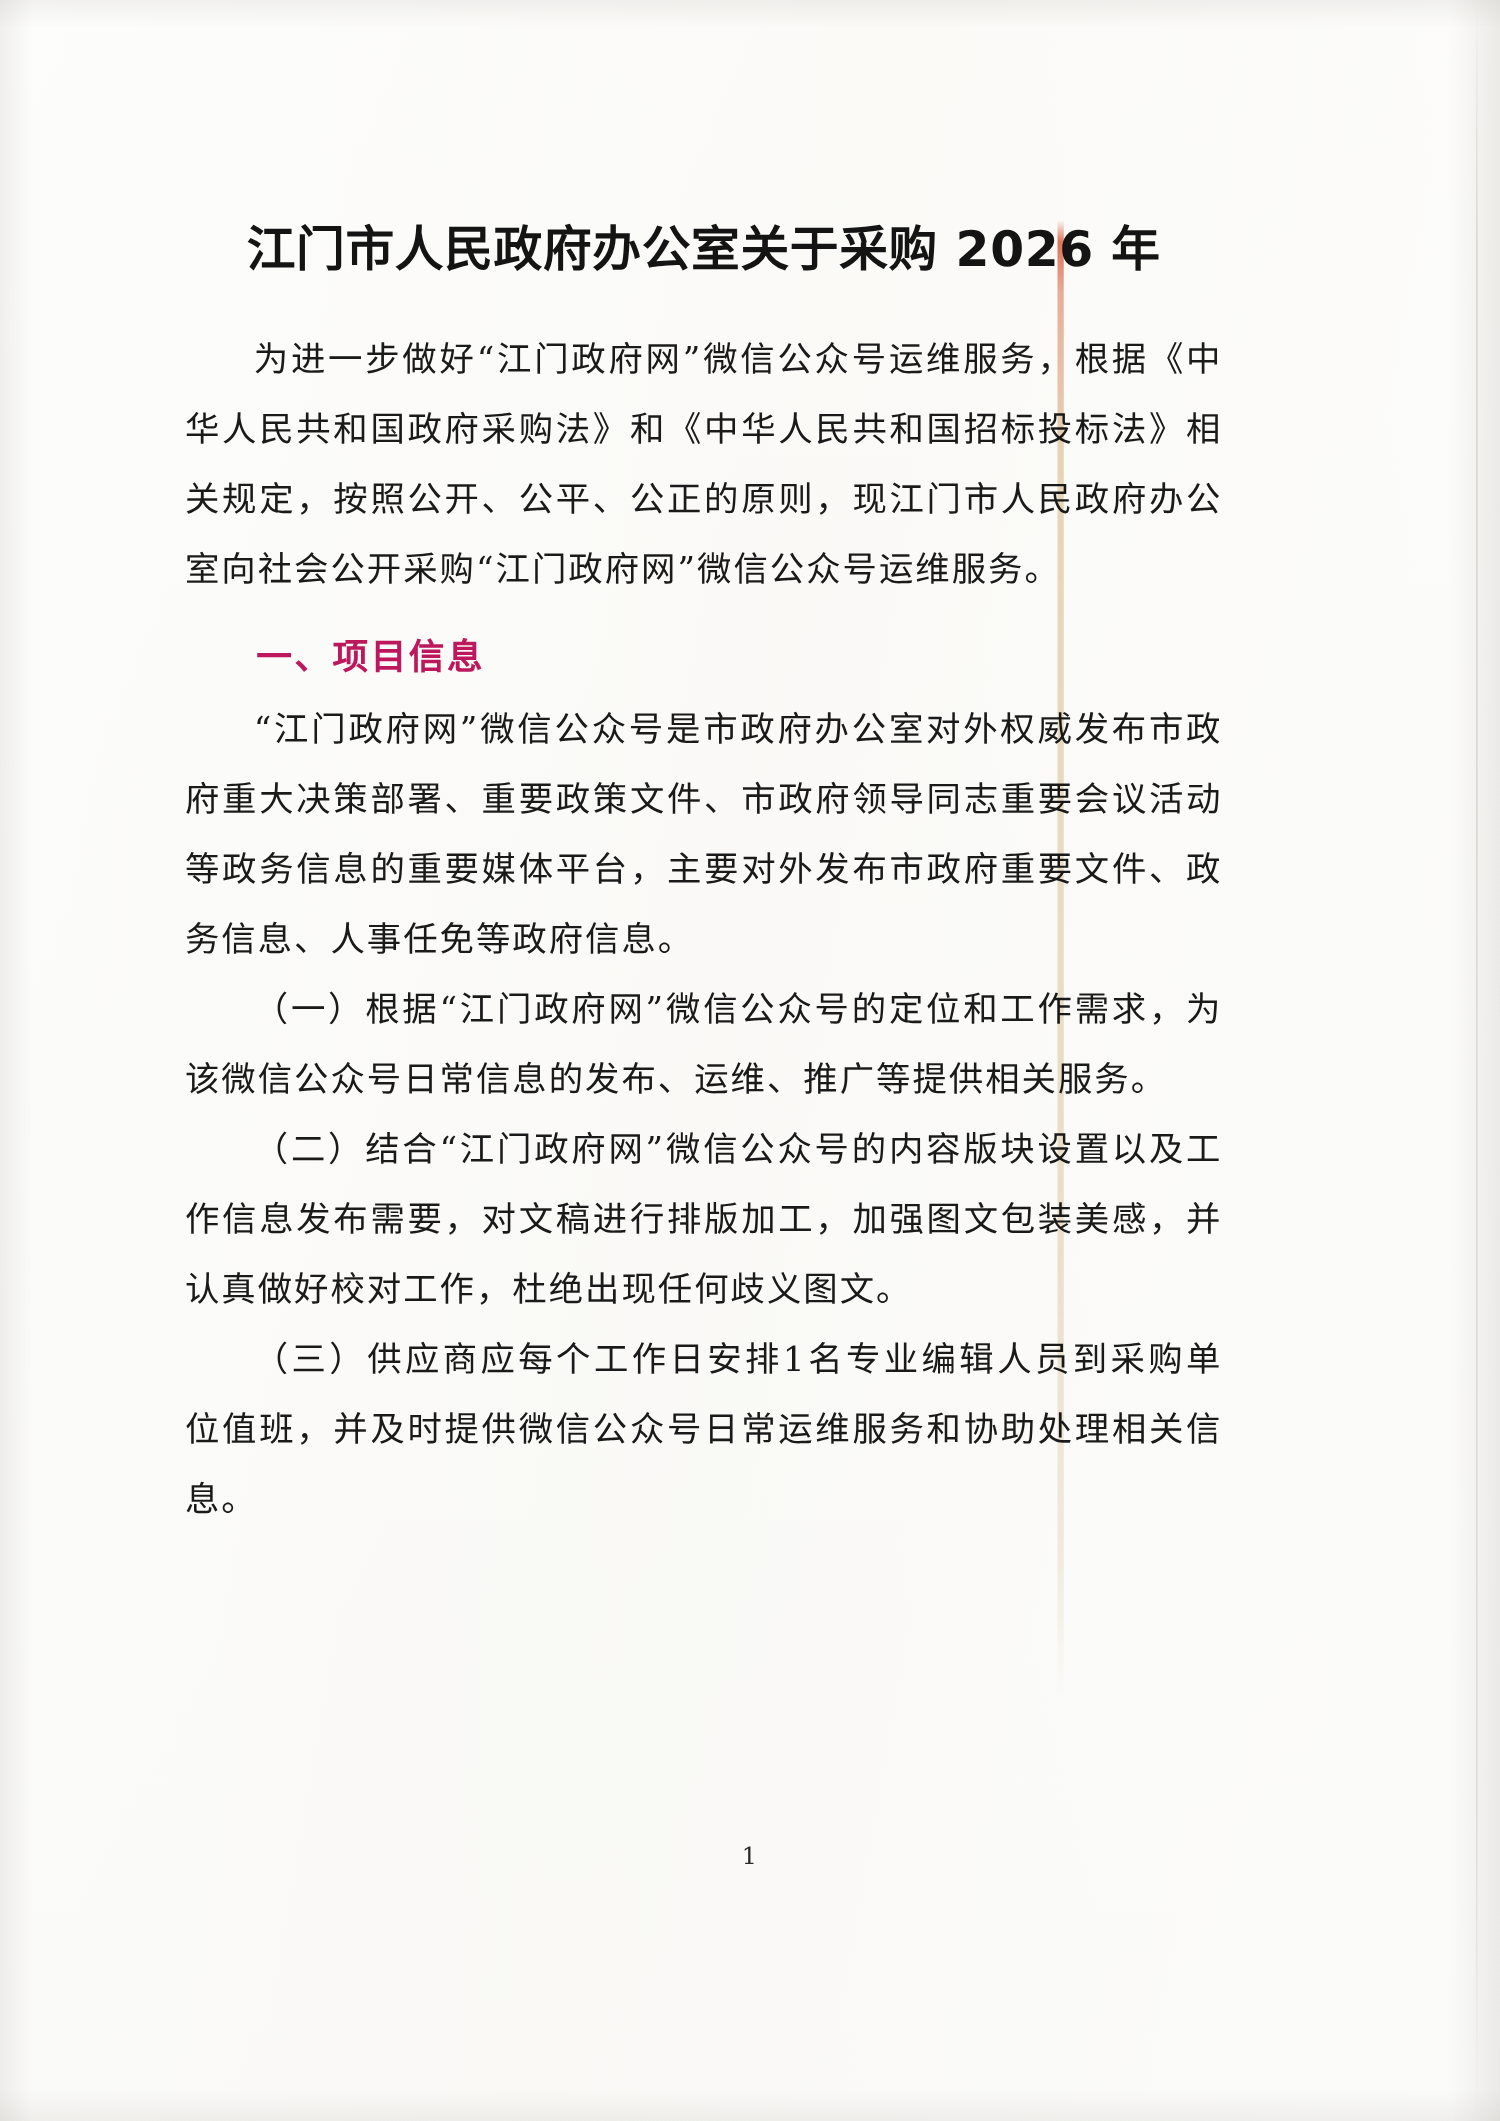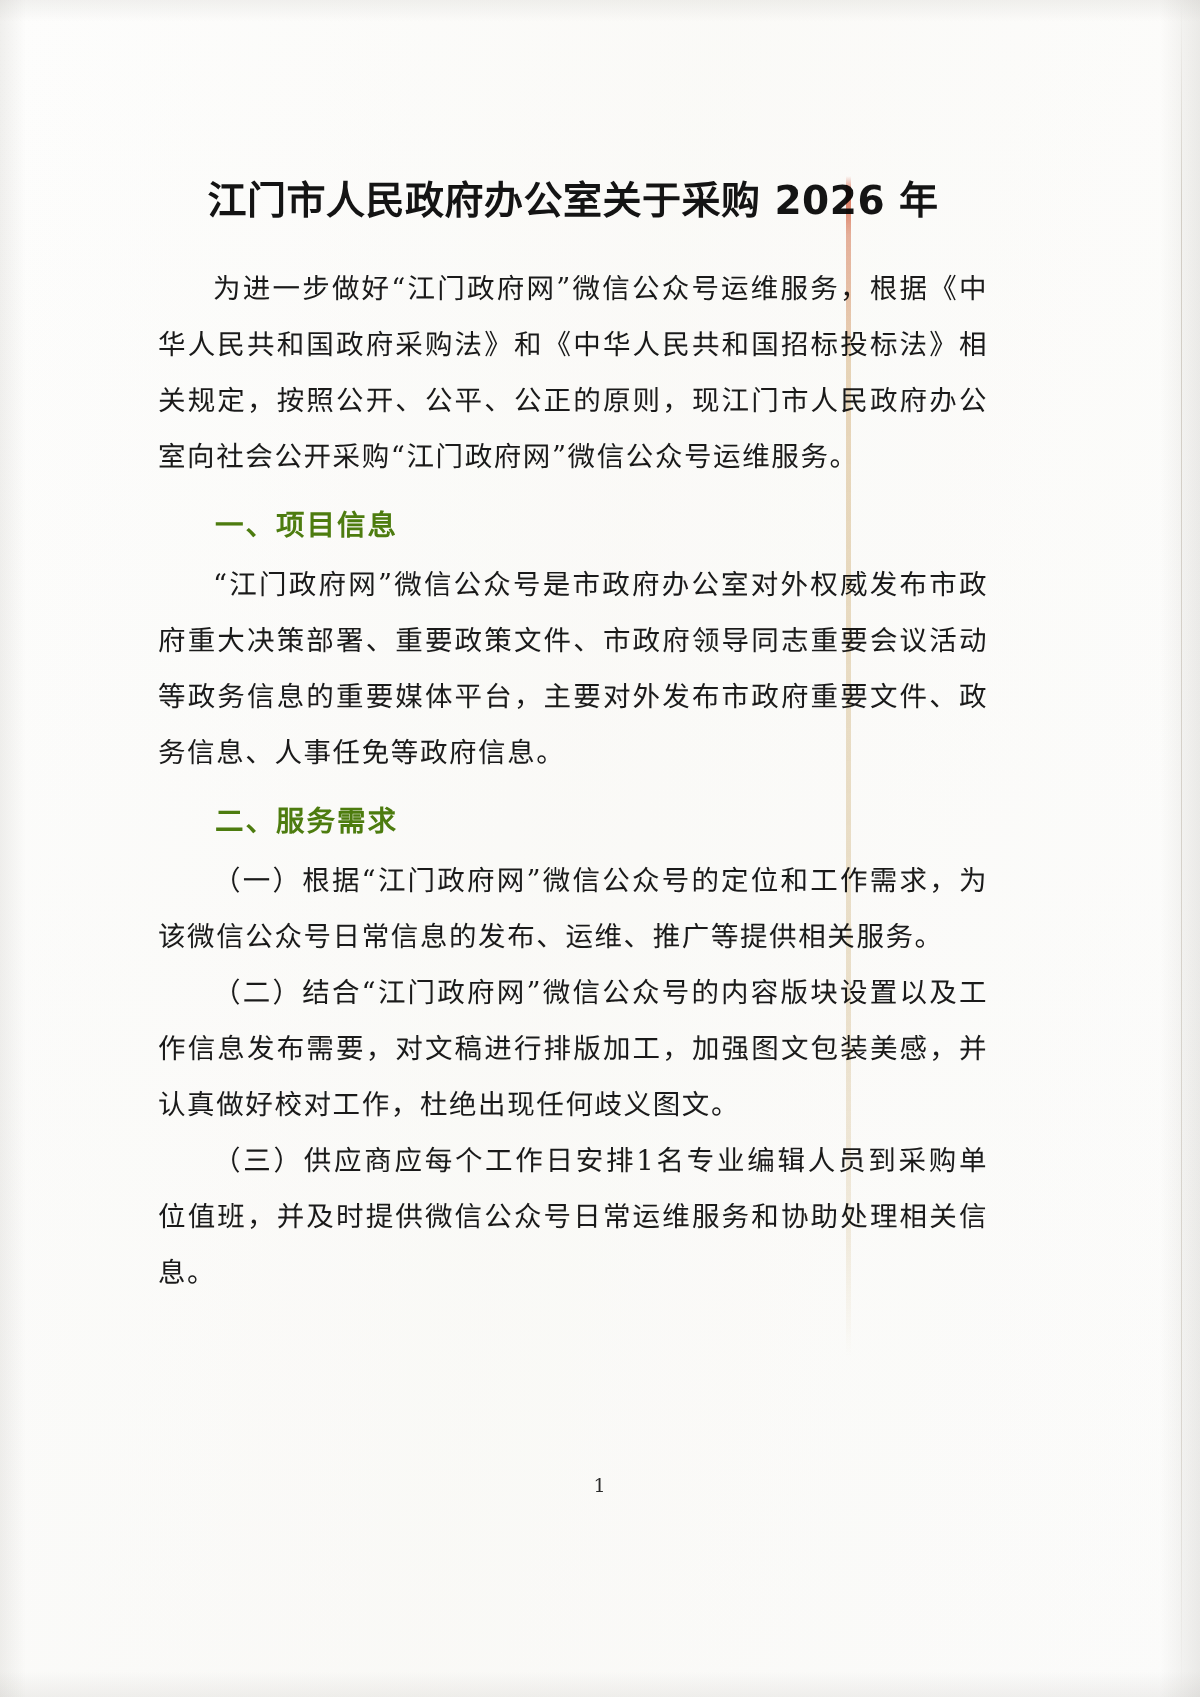--- a/index.html
+++ b/index.html
@@ -92,21 +92,21 @@
        rgba(190,152,76,0.16) 90%,
        rgba(190,152,76,0.00) 100%);
     filter: blur(0.6px);
     pointer-events: none;
     mix-blend-mode: multiply;
   }
 
   
   .content {
     position: absolute;
-    left: 158px;
+    left: 148px;
     top: 0;
     width: 830px;
     height: 100%;
   }
 
   
   .doc-title {
     margin: 0;
     padding-top: 168px;
     text-align: center;
@@ -138,21 +138,21 @@
 
   
   .section-heading {
     margin: 14px 0 2px 0;
     padding-left: 2em;
     font-family: "DejaVu Sans", "Liberation Sans", sans-serif;
     font-weight: 700;
     font-size: 28.5px;
     line-height: 56px;
     letter-spacing: 2px;
-    color: #4d7c0f;
+    color: #be185d;
   }
 
   
   .page-number {
     position: absolute;
     left: 0;
     right: 0;
     top: 1474px;
     text-align: center;
     font-family: "DejaVu Serif", "Liberation Serif", serif;
@@ -176,21 +176,20 @@
   <div class="content">
 
     <h1 class="doc-title"><span>江门市人民政府办公室关于采购 2026 年</span><br></h1>
 
     <p class="para indent para-gap-top">为进一步做好“江门政府网”微信公众号运维服务，根据《中华人民共和国政府采购法》和《中华人民共和国招标投标法》相关规定，按照公开、公平、公正的原则，现江门市人民政府办公室向社会公开采购“江门政府网”微信公众号运维服务。</p>
 
     <h2 class="section-heading">一、项目信息</h2>
 
     <p class="para indent">“江门政府网”微信公众号是市政府办公室对外权威发布市政府重大决策部署、重要政策文件、市政府领导同志重要会议活动等政务信息的重要媒体平台，主要对外发布市政府重要文件、政务信息、人事任免等政府信息。</p>
 
-    <h2 class="section-heading">二、服务需求</h2>
 
     <p class="para indent">（一）根据“江门政府网”微信公众号的定位和工作需求，为该微信公众号日常信息的发布、运维、推广等提供相关服务。</p>
 
     <p class="para indent">（二）结合“江门政府网”微信公众号的内容版块设置以及工作信息发布需要，对文稿进行排版加工，加强图文包装美感，并认真做好校对工作，杜绝出现任何歧义图文。</p>
 
     <p class="para indent">（三）供应商应每个工作日安排1名专业编辑人员到采购单位值班，并及时提供微信公众号日常运维服务和协助处理相关信息。</p>
 
 
   </div>
 

